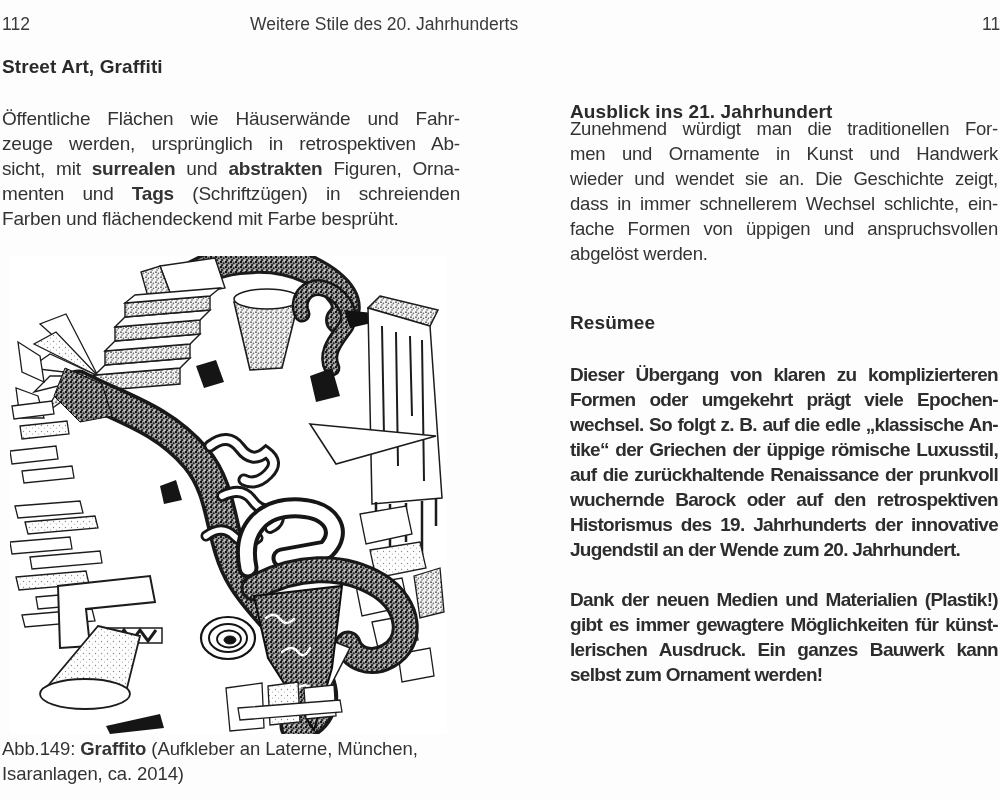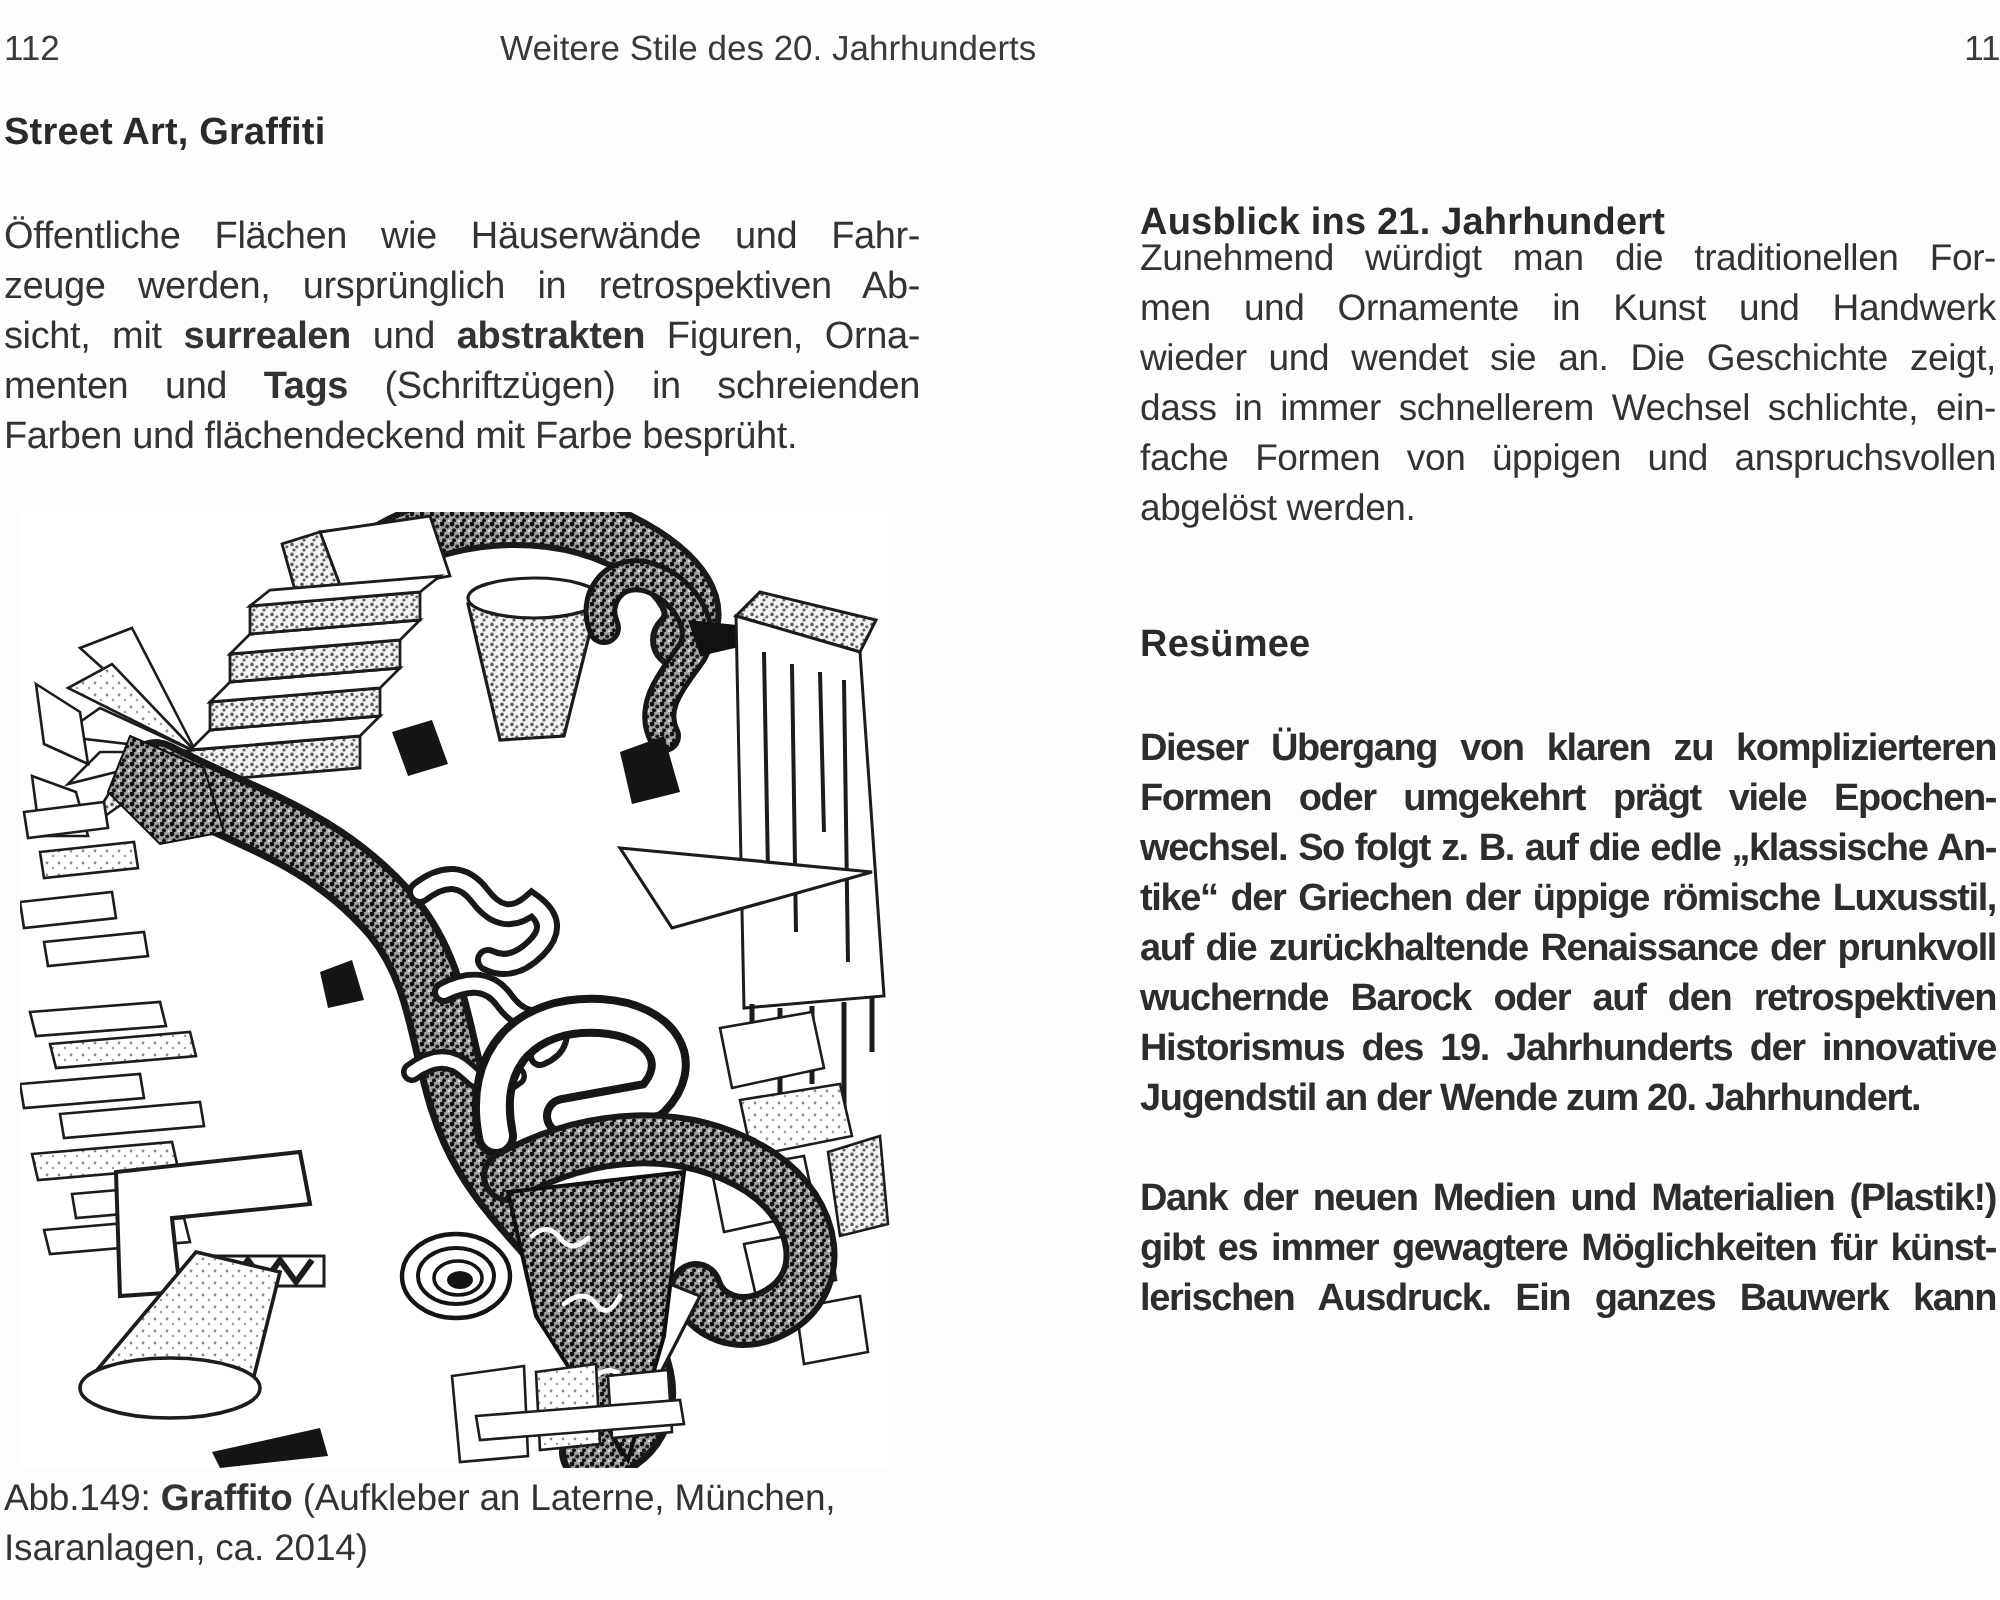--- a/index.html
+++ b/index.html
@@ -247,15 +247,16 @@
       <div class="tl"><span>tike“ der Griechen der üppige römische Luxusstil,</span></div>
       <div class="tl"><span>auf die zurückhaltende Renaissance der prunkvoll</span></div>
       <div class="tl"><span>wuchernde Barock oder auf den retrospektiven</span></div>
       <div class="tl"><span>Historismus des 19. Jahrhunderts der innovative</span></div>
       <div class="tl last"><span>Jugendstil an der Wende zum 20. Jahrhundert.</span></div>
     </div>
   <div class="para just" id="p-r3">
       <div class="tl"><span>Dank der neuen Medien und Materialien (Plastik!)</span></div>
       <div class="tl"><span>gibt es immer gewagtere Möglichkeiten für künst-</span></div>
       <div class="tl"><span>lerischen Ausdruck. Ein ganzes Bauwerk kann</span></div>
+      <div class="tl last"><span>selbst zum Ornament werden!</span></div>
     </div>
 
 </div>
 
 </body></html>

